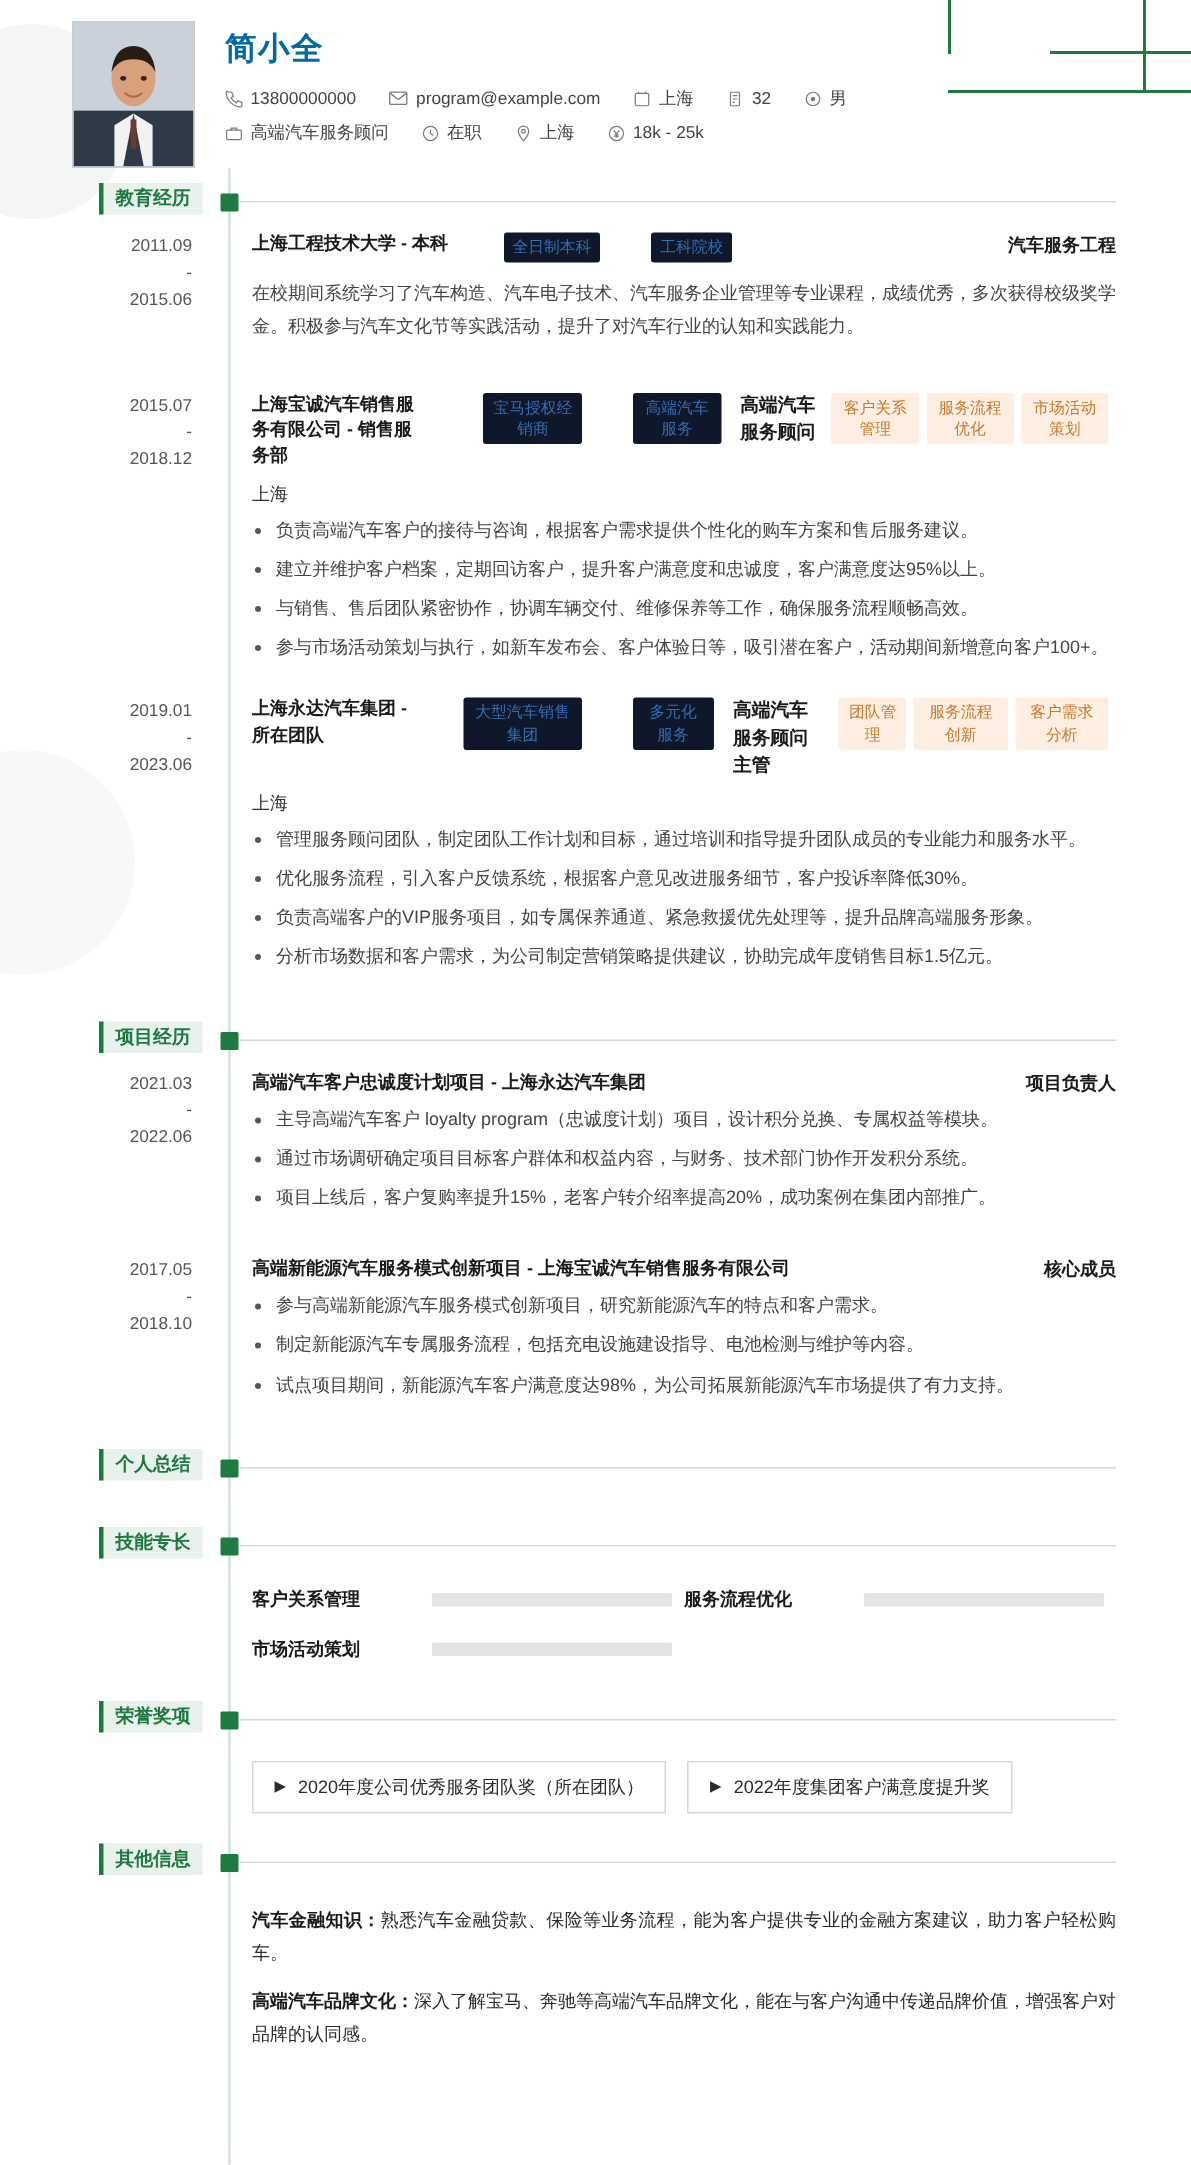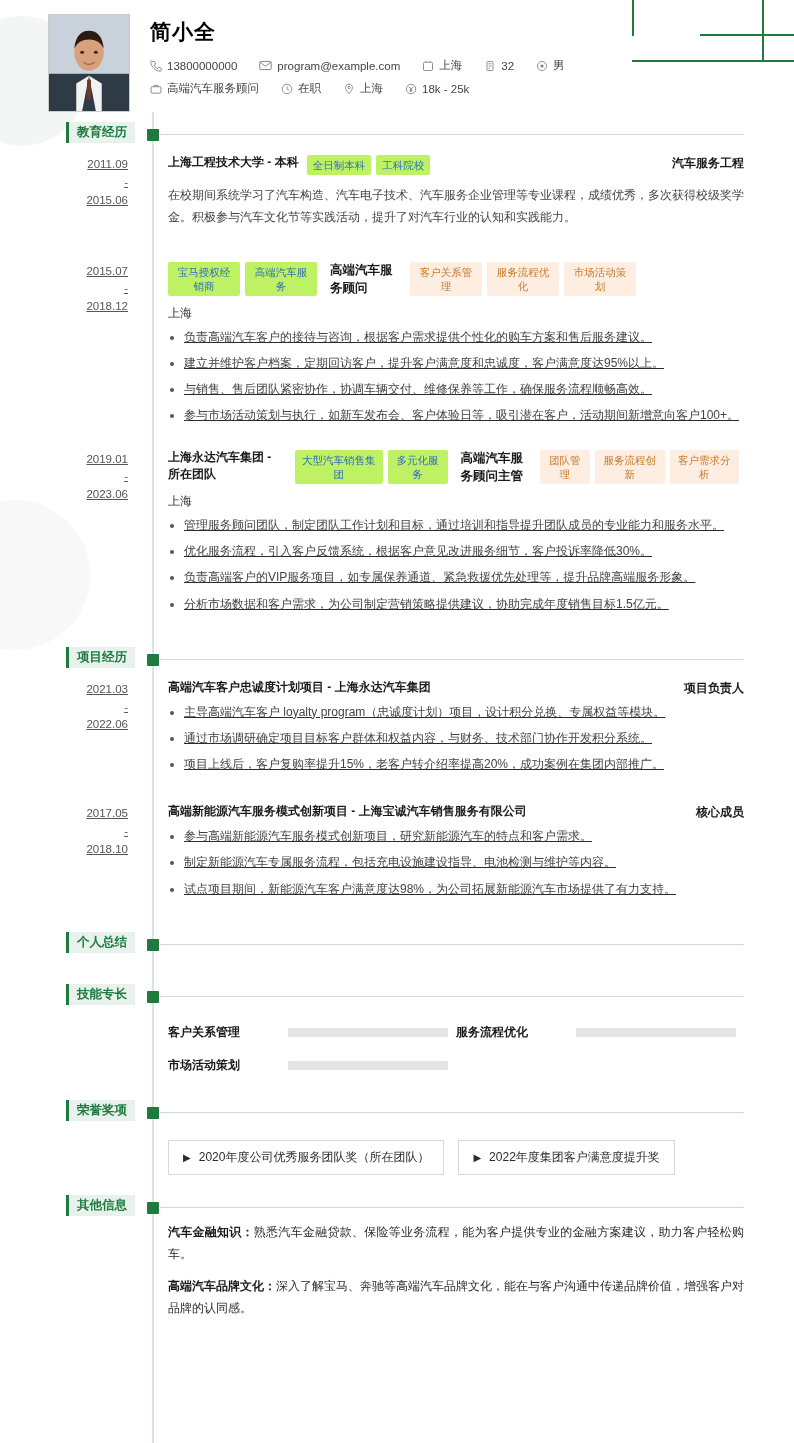--- a/index.html
+++ b/index.html
@@ -24,75 +24,75 @@
   .deco-circle-2 { position:absolute; top:500px; left:-60px; width:150px; height:150px; border-radius:50%; background:#f7f8f7; z-index:0;}
 
   
   .header { position:relative; padding: 14px 0 10px 48px; display:flex; z-index:2; }
   .photo {
     width:82px; height:98px; border:1px solid #ccc; overflow:hidden; flex:0 0 auto;
     background:#cfd6dc; position:relative;
   }
   .photo svg { display:block; width:100%; height:100%; }
   .head-right { padding-left:20px; padding-top:4px; }
-  .name { font-size:21px; font-weight:bold; color:#000000; letter-spacing:1px; margin-bottom:12px;}
+  .name { font-size:21px; font-weight:bold; color:#0369a1; letter-spacing:1px; margin-bottom:12px;}
   .info-row { display:flex; flex-wrap:wrap; align-items:center; font-size:11.5px; color:#444; margin-bottom:8px; }
   .info-item { display:flex; align-items:center; margin-right:22px; white-space:nowrap; }
   .info-item .ic { margin-right:5px; color:#7a7a7a; display:inline-flex; align-items:center; }
   .ic svg { display:block; }
 
   
   .rail { position:absolute; top:112px; left:152px; width:2px; bottom:0; background:#d9e5dd; z-index:1;}
 
   .section { position:relative; z-index:2; }
   .sec-head { position:relative; height:26px; }
   .sec-title-wrap { position:absolute; left:66px; top:0; }
   .sec-label {
     display:inline-block; background:#e8f1ec; color:#1f7a3f; font-weight:bold;
     font-size:12.5px; padding:2px 8px; border-left:3px solid #1f7a3f;
   }
   .sec-line { position:absolute; left:160px; right:50px; top:12px; height:1px; background:#cfdad3; }
   .sec-dot { position:absolute; left:147px; top:7px; width:12px; height:12px; background:#1f7a3f; border-radius:1px; }
 
   .entry { position:relative; padding-left:168px; padding-right:50px; margin-top:6px; }
-  .date { position:absolute; left:0; top:2px; width:128px; text-align:right; font-size:11.5px; color:#555; line-height:1.55;text-decoration:underline; }
+  .date { position:absolute; left:0; top:2px; width:128px; text-align:right; font-size:11.5px; color:#555; line-height:1.55; }
   .ttl-row { display:flex; align-items:flex-start; justify-content:space-between; }
   .ttl-left { display:flex; flex-wrap:wrap; align-items:flex-start; }
   .ent-title { font-size:12px; font-weight:bold; color:#1a1a1a; line-height:1.45; margin-right:8px; max-width:none;}
   .ent-right { font-size:12px; font-weight:bold; color:#1a1a1a; white-space:nowrap; padding-top:1px;}
   .tag {
     display:inline-block; font-size:10.5px; line-height:1.35; padding:3px 6px; margin:1px 5px 1px 0;
     border-radius:2px; max-width:72px; text-align:center;
   }
-  .tag-blue { background:#bef264; color:#2f6fb5; }
+  .tag-blue { background:#0f172a; color:#2f6fb5;margin-left:29px; }
   .tag-orange { background:#fdeee1; color:#c77a2c; }
   .ent-sub { font-size:12px; color:#333; margin:8px 0 4px; }
   .desc { font-size:12px; color:#444; line-height:1.85; text-align:justify; margin-top:8px; }
-  ul.bullets { margin:6px 0 0; padding-left:16px;text-decoration:underline; }
+  ul.bullets { margin:6px 0 0; padding-left:16px; }
   ul.bullets li { font-size:12px; color:#444; line-height:1.6; margin-bottom:7px; }
   ul.bullets li::marker { color:#555; }
   .bold-inline { font-size:12.5px; font-weight:bold; color:#1a1a1a; line-height:1.45; }
 
   
   .skills { position:relative; padding-left:168px; padding-right:50px; margin-top:14px; display:flex; flex-wrap:wrap; }
   .skill { width:50%; display:flex; align-items:center; margin-bottom:16px; }
   .skill-name { font-size:12px; font-weight:bold; color:#1a1a1a; width:120px; }
   .skill-bar { flex:1; max-width:160px; height:9px; background:#e2e5e3; border-radius:1px; overflow:hidden; }
   .skill-fill { height:100%; background:#1f7a3f; }
 
   
   .honors { position:relative; padding-left:168px; padding-right:50px; margin-top:14px; display:flex; flex-wrap:wrap; }
   .honor {
     display:flex; align-items:center; border:1px solid #d5d9d6; padding:8px 14px; margin:0 14px 10px 0;
     font-size:12px; color:#2b2b2b;
   }
   .honor .tri { margin-right:8px; color:#2b2b2b; font-size:10px; }
 
   
-  .other { position:relative; padding-left:168px; padding-right:50px; }
+  .other { position:relative; padding-left:168px; padding-right:50px; margin-top:14px; }
   .other-item { font-size:12px; line-height:1.85; margin-bottom:10px; text-align:justify; }
   .other-item b { color:#1a1a1a; }
   .summary { position:relative; padding-left:168px; padding-right:50px; margin-top:10px; }
   .spacer-lg { height:26px; }
   .spacer-md { height:16px; }
   .spacer-sm { height:10px; }
 </style>
 </head>
 <body>
 
@@ -233,20 +233,21 @@
   </div>
 
   <div class="section">
 
     <div class="entry">
       <div class="date" style="white-space:pre-line;">2015.07
 -
 2018.12</div>
       <div class="ttl-row">
         <div class="ttl-left" style="flex-wrap:nowrap;">
+          <span class="ent-title" style="width:160px;">上海宝诚汽车销售服务有限公司 - 销售服务部</span>
           <span class="tag tag-blue">宝马授权经销商</span>
           <span class="tag tag-blue">高端汽车服务</span>
           <span class="bold-inline" style="width:72px; margin:0 8px;">高端汽车服务顾问</span>
           <span class="tag tag-orange">客户关系管理</span>
           <span class="tag tag-orange">服务流程优化</span>
           <span class="tag tag-orange">市场活动策划</span>
         </div>
       </div>
       <div class="ent-sub">上海</div>
       <ul class="bullets">

